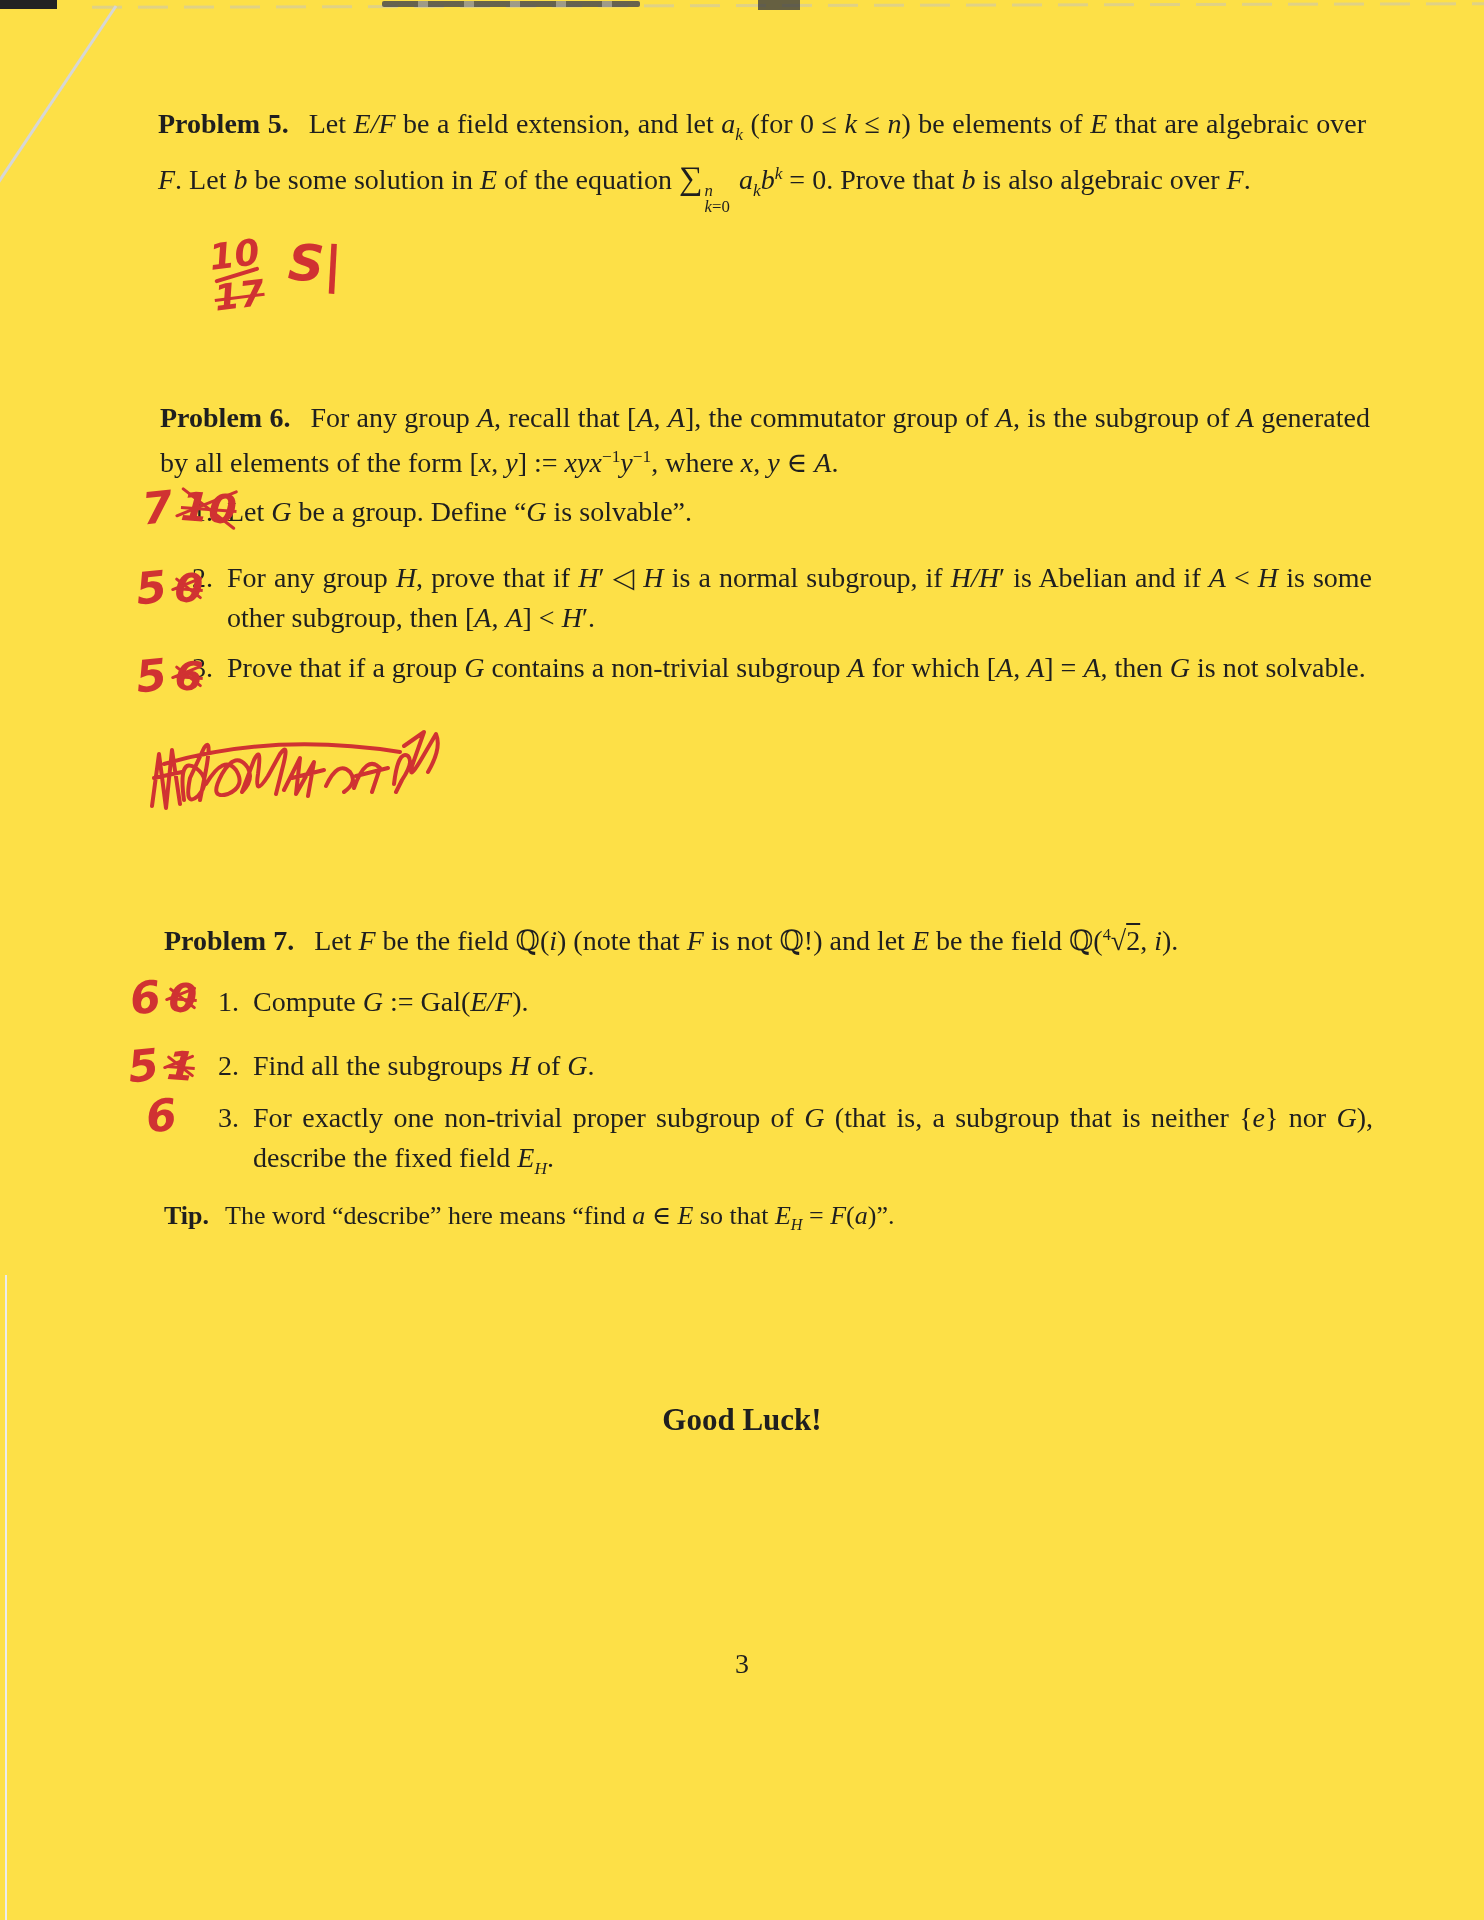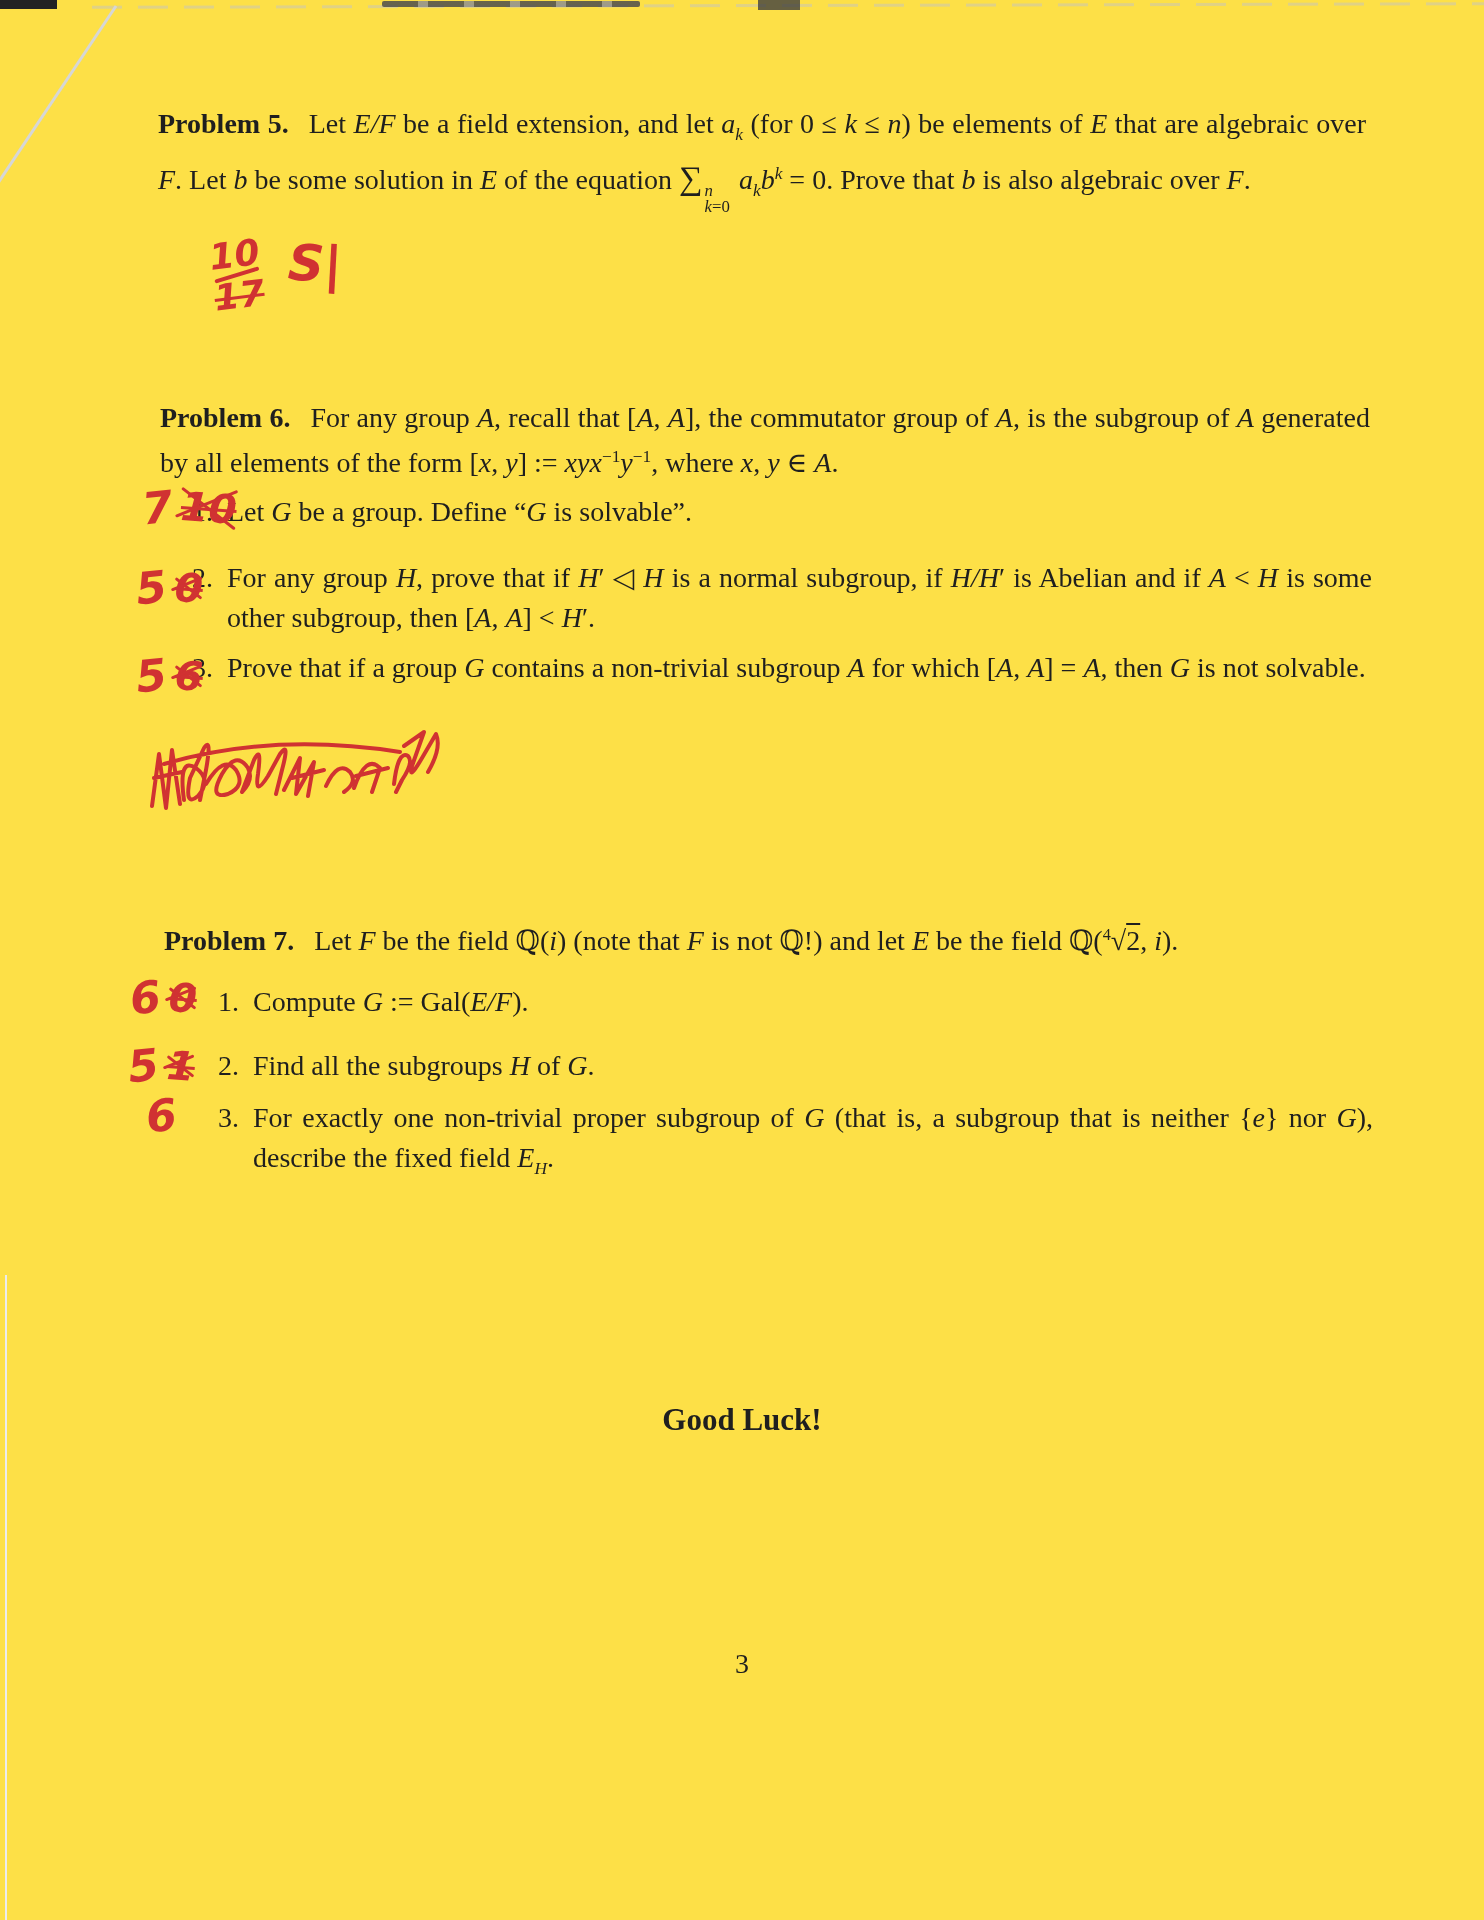--- a/index.html
+++ b/index.html
@@ -156,17 +156,18 @@
     <span class="crossed">0</span>
   </div>
   <div class="grade-mark hw" style="left:128px;top:1044px;">
     <span class="grade-score">5</span>
     <span class="crossed">1</span>
   </div>
   <div class="grade-mark hw" style="left:146px;top:1094px;">
     <span class="grade-score">6</span>
   </div>
 
+  <p class="para tip-line" style="left:164px;top:1198px;width:1105px;"><span class="prob-label" style="padding-right:16px;">Tip.</span><span>The word “describe” here means “find <i>a</i> ∈ <i>E</i> so that <i>E</i><sub><i>H</i></sub> = <i>F</i>(<i>a</i>)”.</span></p>
 
   <div class="closing">Good Luck!</div>
   <div class="pagenum">3</div>
 
 </div>
 
 </body></html>

